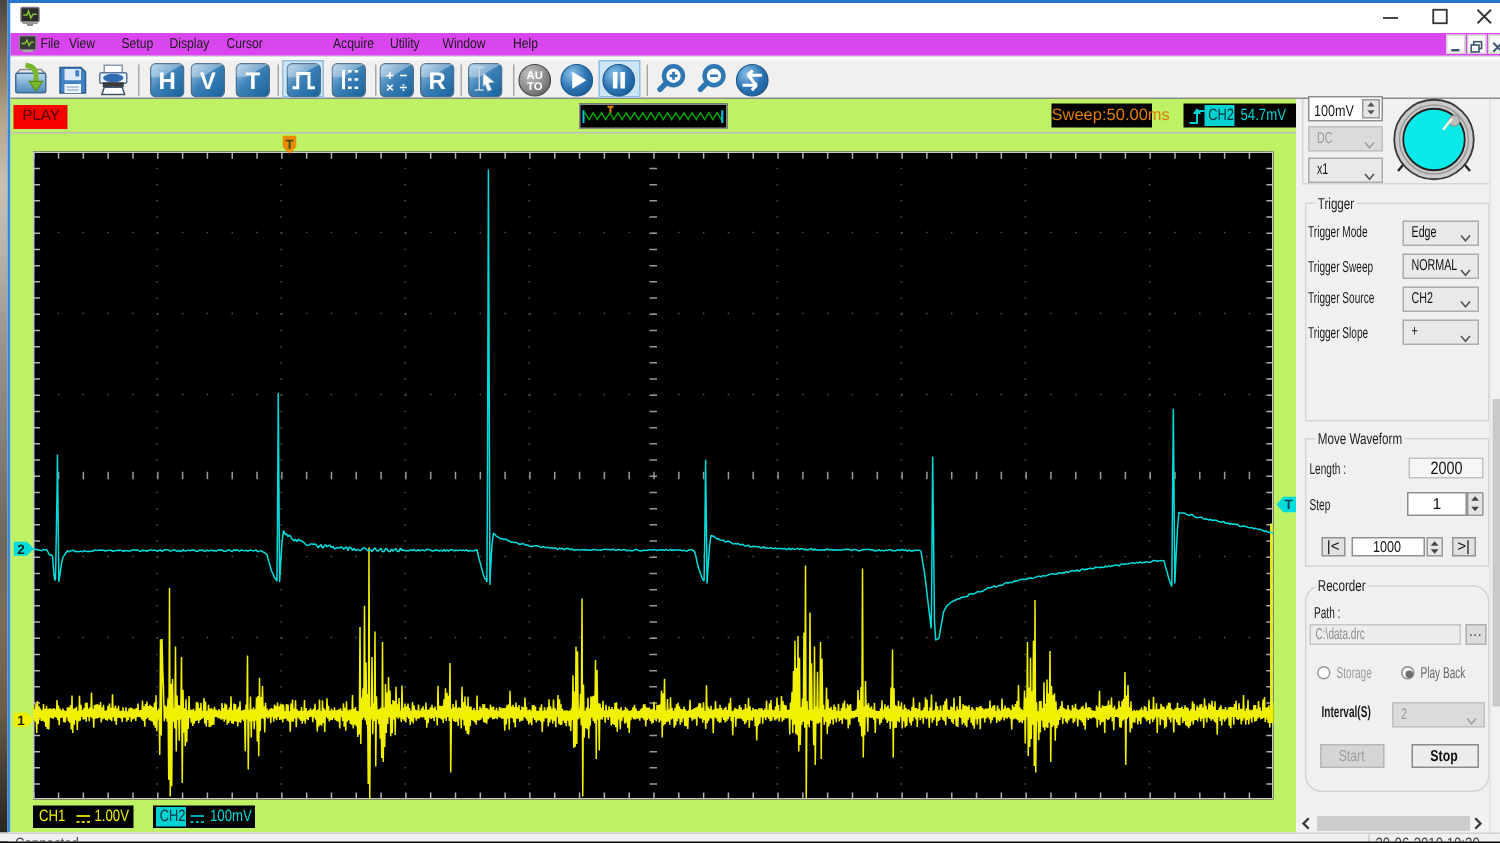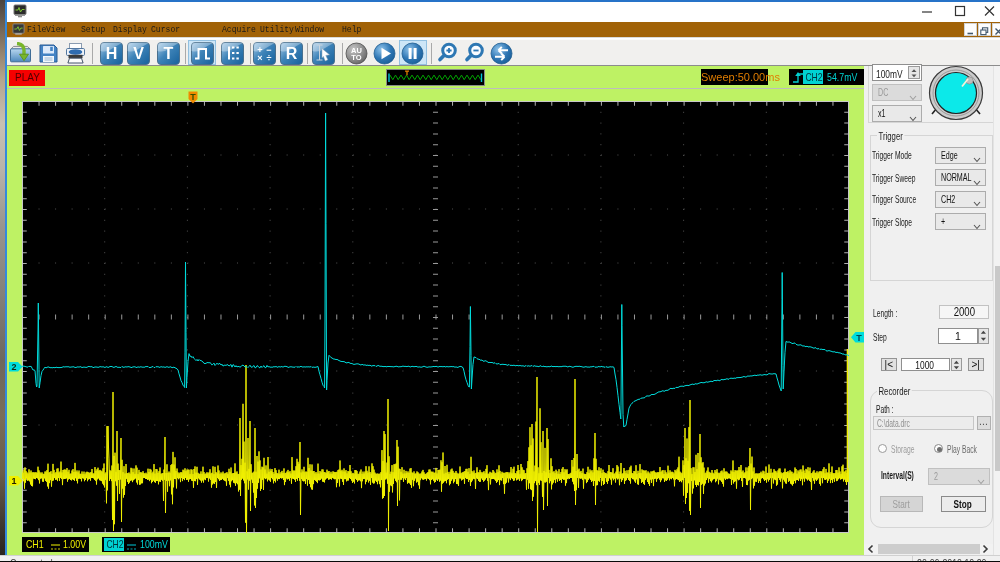--- a/index.html
+++ b/index.html
@@ -6,21 +6,21 @@
 .abs { position:absolute; }
 #root { position:relative; width:1000px; height:562px; }
 
 #desk { left:0; top:0; width:5px; height:562px; background:linear-gradient(180deg,#4a4440 0%,#8a7a66 8%,#b4a48c 14%,#c8c0b2 22%,#b9b3a9 30%,#9a958e 40%,#84807a 52%,#6e675d 64%,#7a6d58 74%,#6b5d4a 84%,#3c362e 94%,#23201b 100%); }
 #bluetop { left:5px; top:0; width:995px; height:2px; background:#2673c8; }
 #blueleft { left:5px; top:2px; width:2px; height:553px; background:#3389dd; }
 
 #titlebar { left:7px; top:2px; width:993px; height:20px; background:#ffffff; }
 #title-txt { left:20px; top:4px; font-size:12px; color:#111; }
 
-#menubar { left:7px; top:22px; width:993px; height:16px; background:#a16207; border-bottom:1px solid #d9d9d9;font-family:Liberation Mono, monospace; }
+#menubar { left:7px; top:22px; width:993px; height:16px; background:#d946ef; border-bottom:1px solid #d9d9d9; }
 .menu-item { position:absolute; top:2px; font-size:9.5px; color:#1a1a1a; }
 
 #toolbar { left:7px; top:39px; width:993px; height:27px; background:#f1f0ee; border-top:1px solid #fbfbfb; border-bottom:1px solid #8c8c8c; }
 .tsep { position:absolute; top:3px; width:1px; height:21px; background:#a9a9a9; }
 .tico { position:absolute; top:2px; }
 .hl { position:absolute; background:#cde6f7; border:1px solid #92c0e0; }
 
 #scope { left:7px; top:66px; width:857px; height:489px; background:#bef264; }
 #play { position:absolute; left:2px; top:4px; width:36px; height:16px; background:#f60000; color:#4d0000; font-size:10px; padding-left:6px; line-height:15px; }
 #topsep { position:absolute; left:0px; top:22px; width:857px; height:1px; background:#bdbdbd; }
@@ -346,20 +346,23 @@
             <path d="M1,1 L4,4.5 L7,1" fill="none" stroke="#555" stroke-width="1.1"></path>
           </svg></span></div>
       <div class="lab" style="left:8px;top:127px;"><span style="display:inline-block;transform:scaleX(0.64);transform-origin:0 50%;white-space:nowrap;">Trigger Source</span></div>
       <div class="combo" style="left:71px;top:124.5px;width:51px;"><span style="display:inline-block;transform:scaleX(0.68);transform-origin:0 50%;white-space:nowrap;">CH2</span><span class="chev"><svg width="8" height="6">
             <path d="M1,1 L4,4.5 L7,1" fill="none" stroke="#555" stroke-width="1.1"></path>
           </svg></span></div>
       <div class="lab" style="left:8px;top:149.5px;"><span style="display:inline-block;transform:scaleX(0.64);transform-origin:0 50%;white-space:nowrap;">Trigger Slope</span></div>
       <div class="combo" style="left:71px;top:147px;width:51px;"><span style="display:inline-block;transform:scaleX(0.68);transform-origin:0 50%;white-space:nowrap;">+</span><span class="chev"><svg width="8" height="6">
             <path d="M1,1 L4,4.5 L7,1" fill="none" stroke="#555" stroke-width="1.1"></path>
           </svg></span></div>
+      <div class="gbox" style="left:6px;top:226px;width:123px;height:85.5px;">
+        <span class="glab">Move Waveform</span>
+      </div>
       <div class="lab" style="left:9px;top:241px;"><span style="display:inline-block;transform:scaleX(0.64);transform-origin:0 50%;white-space:nowrap;">Length :</span></div>
       <div class="field" style="left:75px;top:239px;width:50px;height:13.5px;font-size:12px;line-height:12px;"><span style="display:inline-block;transform:scaleX(0.8);">2000</span></div>
       <div class="lab" style="left:9px;top:265px;"><span style="display:inline-block;transform:scaleX(0.64);transform-origin:0 50%;white-space:nowrap;">Step</span></div>
       <div class="spinbox" style="left:74px;top:262px;width:40px;height:16px;line-height:15px;">1</div>
       <span style="position:absolute;left:114px;top:262px;width:11px;height:16px;background:#e6e6e6;border:1px solid #9a9a9a;"><svg width="9" height="14">
           <path d="M1.8,4.8 l2.6,-3 2.6,3 z" fill="#444"></path>
           <path d="M1.8,8.8 l2.6,3 2.6,-3 z" fill="#444"></path>
         </svg></span>
       <div class="btn" style="left:16.5px;top:291.5px;width:16.5px;height:13.5px;line-height:12px;font-size:10px;">|&lt;</div>
       <div class="spinbox" style="left:36.5px;top:291.5px;width:49px;height:13.5px;line-height:12.5px;"><span style="display:inline-block;transform:scaleX(0.8);">1000</span></div>

